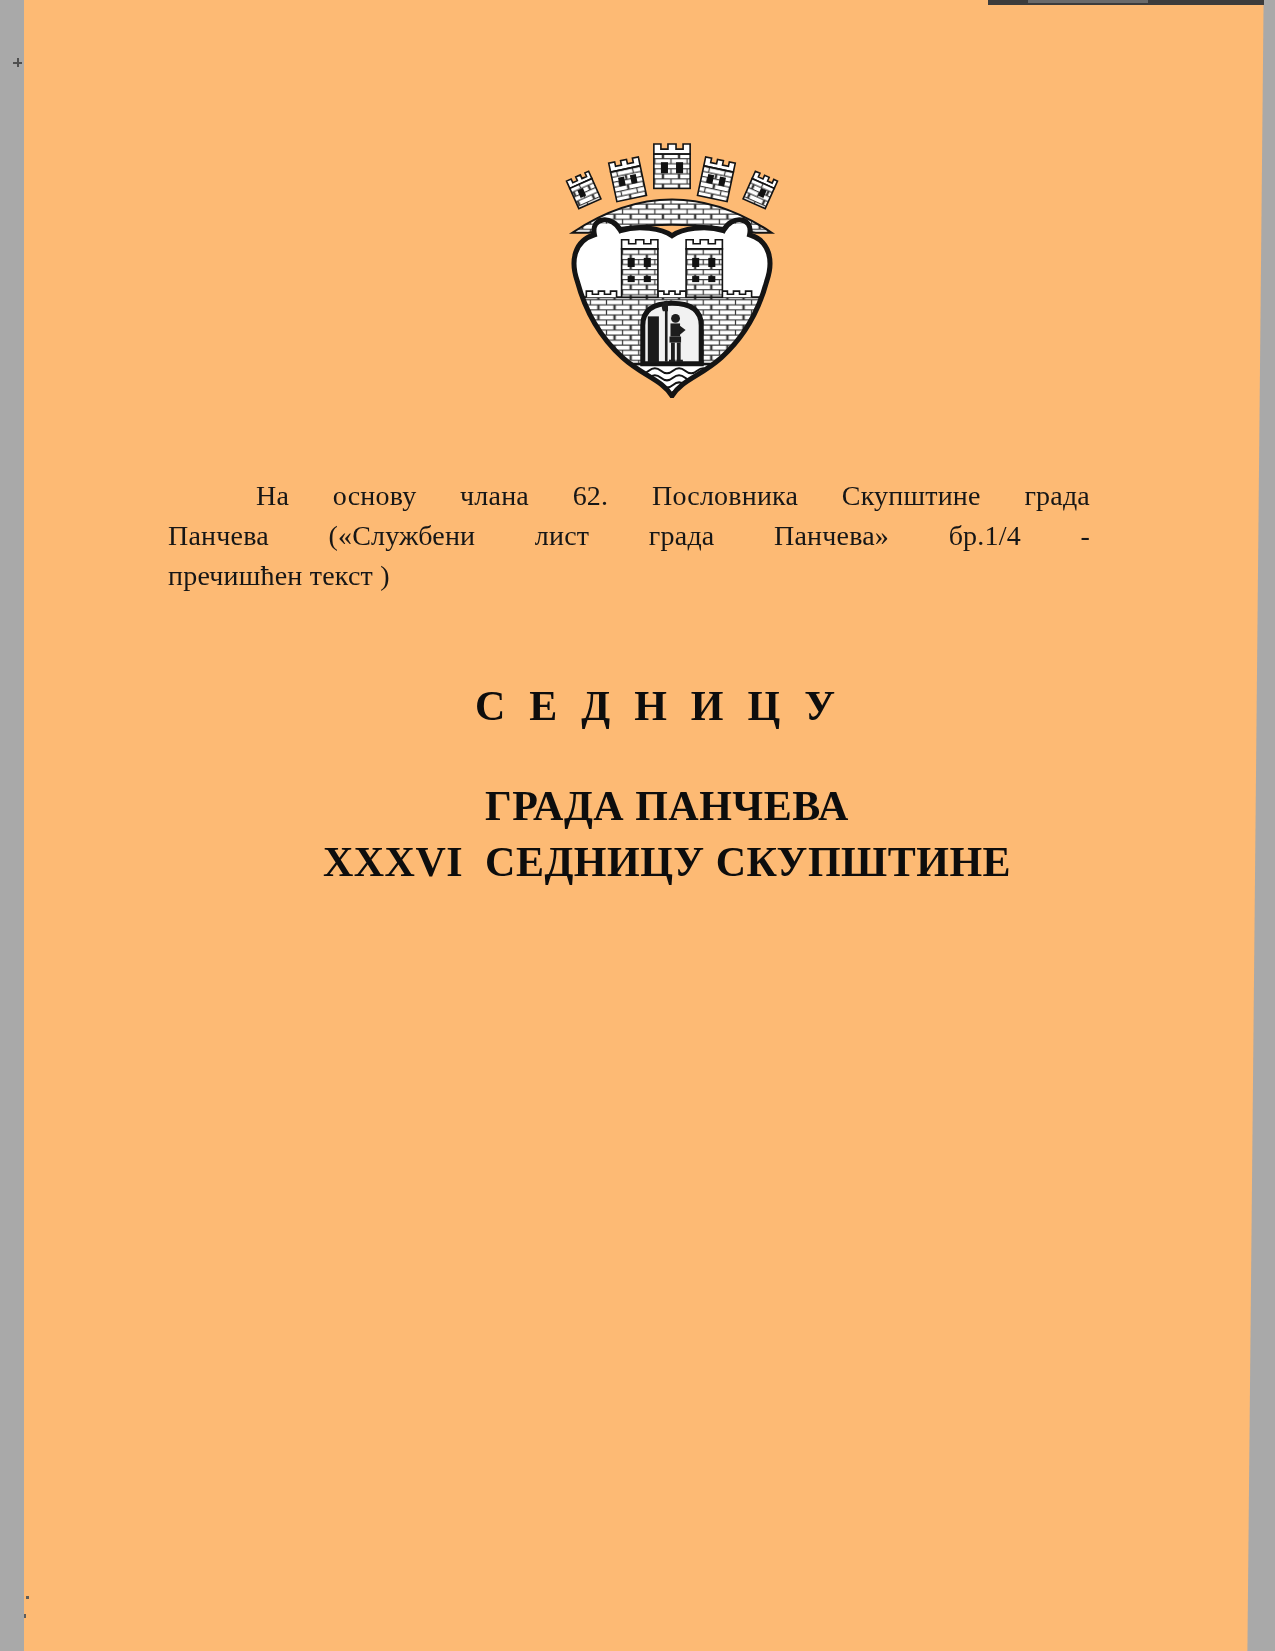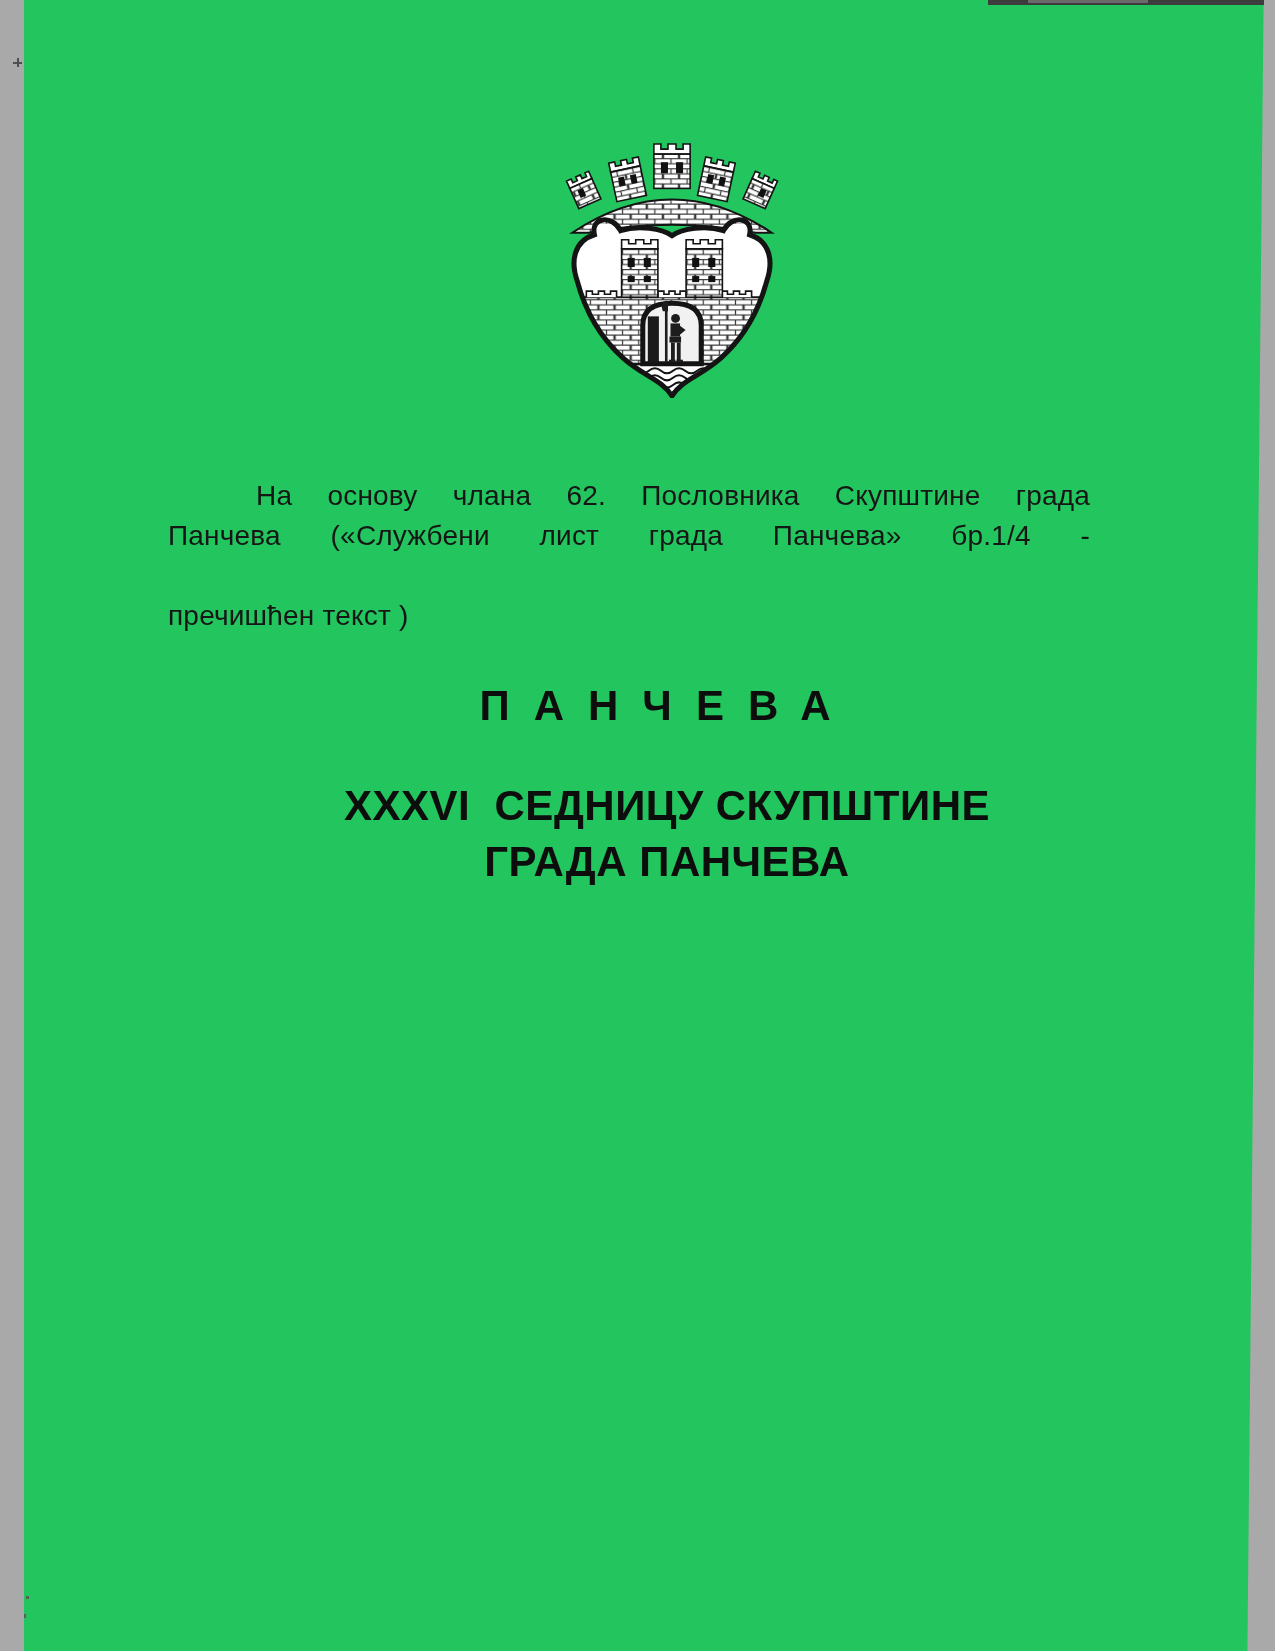--- a/index.html
+++ b/index.html
@@ -1,21 +1,21 @@
 <!DOCTYPE html>
 <html><head>
 <meta charset="utf-8">
 <style>
   html,body{margin:0;padding:0;background:#e8e8e8;}
   .scan{
     position:relative;
     width:1275px;height:1651px;
-    background:#22c55e;
+    background:#fdba74;
     overflow:hidden;
-    font-family:Liberation Sans, sans-serif;
+    font-family:Liberation Serif, serif;
     color:#161616;
   }
   
   .band-left{
     position:absolute;left:0;top:0;width:24px;height:100%;
     background:#a9a9a9;
   }
   .band-right{
     position:absolute;right:0;top:0;width:30px;height:100%;
     background:#a9a9a9;
@@ -37,21 +37,21 @@
   .emblem{position:absolute;left:565px;top:138px;width:214px;height:260px;}
 
   
   .para{
     position:absolute;left:168px;width:922px;
     font-size:28px;line-height:40px;
     letter-spacing:0.2px;
   }
   .para .line{text-align:justify;text-align-last:justify;white-space:nowrap;}
   .para .line.first{padding-left:88px;}
-  .para .line.last{text-align:left;text-align-last:left;margin-top:40px;}
+  .para .line.last{text-align:left;text-align-last:left;}
   .p1{top:476px;}
   .p2{top:1030px;}
 
   .title{
     position:absolute;left:206px;top:681px;width:922px;margin:0;
     font-size:42px;font-weight:bold;color:#0d0d0d;
     text-align:center;letter-spacing:24px;line-height:50px;
   }
   .subtitle{
     position:absolute;left:206px;top:778px;width:922px;margin:0;
@@ -169,21 +169,21 @@
 
     <path d="M105,97 C95,90 72,86 54,92 C46,76 24,78 28,96 C8,102 4,122 11,142 C19,172 34,198 56,218 C76,236 95,240 105,256 C115,240 134,236 154,218 C176,198 191,172 199,142 C206,122 202,102 182,96 C186,78 164,76 156,92 C138,86 115,90 105,97 Z" fill="none" stroke="#141414" stroke-width="5"></path>
   </svg>
 
   <div class="para p1">
     <div class="line first">На основу члана 62. Пословника Скупштине града</div>
     <div class="line">Панчева («Службени лист града Панчева» бр.1/4 -</div>
     <div class="line last">пречишћен текст )</div>
   </div>
 
-  <h1 class="title">ПАНЧЕВА</h1>
+  <h1 class="title">СЕДНИЦУ</h1>
 
   <h2 class="subtitle">
+    <div class="sub-line">ГРАДА ПАНЧЕВА</div>
     <div class="sub-line">XXXVI  СЕДНИЦУ СКУПШТИНЕ</div>
-    <div class="sub-line">ГРАДА ПАНЧЕВА</div>
   </h2>
 
 
 </div>
 
 </body></html>

